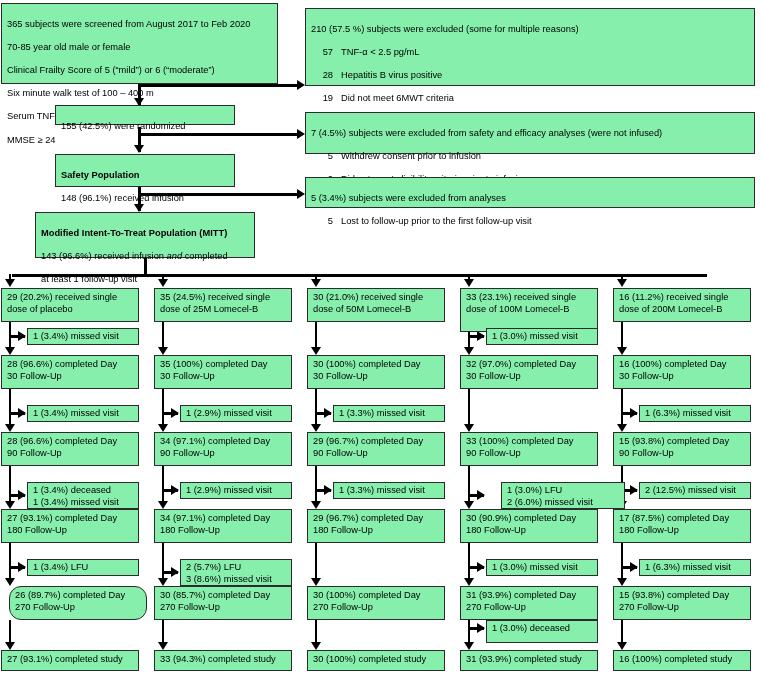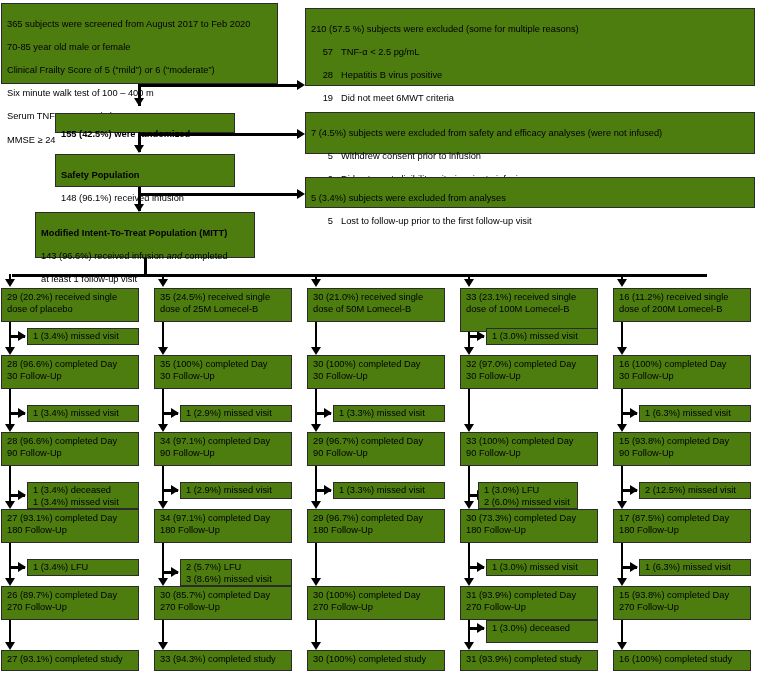--- a/index.html
+++ b/index.html
@@ -15,21 +15,21 @@
     position: relative;
     width: 761px;
     height: 674px;
     background: #ffffff;
     overflow: hidden;
   }
   .box {
     position: absolute;
     box-sizing: border-box;
     border: 1.5px solid #2b2b2b;
-    background: #4d7c0f;
+    background: #86efac;
     font-size: 9.3px;
     line-height: 11.6px;
     padding: 3px 4px 0 5px;
     white-space: pre-line;
     z-index: 3;
   }
   .box.thin { border-width: 1px; }
   .box .ttl {
     display: block;
     font-weight: bold;
@@ -96,21 +96,21 @@
     <span class="excl-row"><span class="num">19</span><span>Did not meet 6MWT criteria</span></span>
     <span class="excl-row"><span class="num">19</span><span>HbA1c &gt; 8.0%</span></span>
     <span class="excl-row"><span class="num">87</span><span>Other reasons (each &lt; 9% of total)</span></span>
   </div>
 
   <div class="vline" style="left:138px; top:84px; height:22px;"></div>
   <div class="hline" style="left:138px; top:84px; width:160px;"></div>
   <div class="arrow-right" style="left:297px; top:79.5px;"></div>
   <div class="arrow-down" style="left:133.7px; top:98px;"></div>
 
-  <div class="box" style="left:55px; top:113px; width:180px; height:20px;font-weight:bold;">
+  <div class="box" style="left:55px; top:105px; width:180px; height:20px;">
     <span>155 (42.5%) were randomized</span>
   </div>
 
   <div class="box" style="left:305px; top:112px; width:450px; height:42px;">
     <span class="excl-row">7 (4.5%) subjects were excluded from safety and efficacy analyses (were not infused)</span>
     <span class="excl-row"><span class="num">5</span><span>Withdrew consent prior to infusion</span></span>
     <span class="excl-row"><span class="num">2</span><span>Did not meet eligibility criteria prior to infusion</span></span>
   </div>
 
   <div class="vline" style="left:138px; top:127px; height:25px;"></div>
@@ -144,21 +144,21 @@
 
   <div id="arms-layer">
       <div class="box" style="left:1px; top:288px; width:138px; height:34px;"><span>29 (20.2%) received single
    dose of placebo</span></div>
       <div class="box" style="left:1px; top:355px; width:138px; height:34px;"><span>28 (96.6%) completed Day
    30 Follow-Up</span></div>
       <div class="box" style="left:1px; top:432px; width:138px; height:34px;"><span>28 (96.6%) completed Day
    90 Follow-Up</span></div>
       <div class="box" style="left:1px; top:509px; width:138px; height:34px;"><span>27 (93.1%) completed Day
    180 Follow-Up</span></div>
-      <div class="box" style="left:1px; top:586px; width:138px; height:34px;"><span>26 (89.7%) completed Day
+      <div class="box" style="left:9px; top:586px; width:138px; height:34px;border-radius:12px;"><span>26 (89.7%) completed Day
    270 Follow-Up</span></div>
       <div class="box" style="left:1px; top:650px; width:138px; height:21px;"><span>27 (93.1%) completed  study</span></div>
       <div class="vline" style="left:8.7px; top:274px; height:7px;"></div>
       <div class="arrow-down" style="left:4.5px; top:279px;"></div>
       <div class="vline" style="left:8.7px; top:322px; height:26px;"></div>
       <div class="arrow-down" style="left:4.5px; top:347px;"></div>
       <div class="hline" style="left:10px; top:335.2px; width:15px;"></div>
       <div class="arrow-right" style="left:18px; top:330.9px;"></div>
       <div class="box thin" style="left:27px; top:328px; width:112px; height:17px; padding-top:2px;"><span>1 (3.4%) missed visit</span></div>
       <div class="vline" style="left:8.7px; top:389px; height:36px;"></div>
@@ -240,39 +240,39 @@
       <div class="vline" style="left:314.7px; top:543px; height:36px;"></div>
       <div class="arrow-down" style="left:310.5px; top:578px;"></div>
       <div class="vline" style="left:314.7px; top:620px; height:23px;"></div>
       <div class="arrow-down" style="left:310.5px; top:642px;"></div>
       <div class="box" style="left:460px; top:288px; width:138px; height:44px;"><span>33 (23.1%) received single
    dose of 100M Lomecel-B</span></div>
       <div class="box" style="left:460px; top:355px; width:138px; height:34px;"><span>32 (97.0%) completed Day
    30 Follow-Up</span></div>
       <div class="box" style="left:460px; top:432px; width:138px; height:34px;"><span>33 (100%) completed Day
    90 Follow-Up</span></div>
-      <div class="box" style="left:460px; top:509px; width:138px; height:34px;"><span>30 (73.3%) completed Day
+      <div class="box" style="left:460px; top:509px; width:138px; height:34px;"><span>30 (90.9%) completed Day
    180 Follow-Up</span></div>
       <div class="box" style="left:460px; top:586px; width:138px; height:34px;"><span>31 (93.9%) completed Day
    270 Follow-Up</span></div>
       <div class="box" style="left:460px; top:650px; width:138px; height:21px;"><span>31 (93.9%) completed  study</span></div>
       <div class="vline" style="left:467.7px; top:274px; height:7px;"></div>
       <div class="arrow-down" style="left:463.5px; top:279px;"></div>
       <div class="vline" style="left:467.7px; top:322px; height:26px;"></div>
       <div class="arrow-down" style="left:463.5px; top:347px;"></div>
       <div class="hline" style="left:469px; top:335.2px; width:15px;"></div>
       <div class="arrow-right" style="left:477px; top:330.9px;"></div>
       <div class="box thin" style="left:486px; top:328px; width:112px; height:17px; padding-top:2px;"><span>1 (3.0%) missed visit</span></div>
       <div class="vline" style="left:467.7px; top:389px; height:36px;"></div>
       <div class="arrow-down" style="left:463.5px; top:424px;"></div>
       <div class="vline" style="left:467.7px; top:466px; height:36px;"></div>
       <div class="arrow-down" style="left:463.5px; top:501px;"></div>
       <div class="hline" style="left:469px; top:494.2px; width:15px;"></div>
       <div class="arrow-right" style="left:477px; top:489.9px;"></div>
-      <div class="box thin" style="left:478px; top:482px; width:100px; height:27px; padding-top:2px;"><span>1 (3.0%) LFU
+      <div class="box thin" style="left:501px; top:482px; width:124px; height:27px; padding-top:2px;"><span>1 (3.0%) LFU
 2 (6.0%) missed visit</span></div>
       <div class="vline" style="left:467.7px; top:543px; height:36px;"></div>
       <div class="arrow-down" style="left:463.5px; top:578px;"></div>
       <div class="hline" style="left:469px; top:566.2px; width:15px;"></div>
       <div class="arrow-right" style="left:477px; top:561.9000000000001px;"></div>
       <div class="box thin" style="left:486px; top:559px; width:112px; height:17px; padding-top:2px;"><span>1 (3.0%) missed visit</span></div>
       <div class="vline" style="left:467.7px; top:620px; height:23px;"></div>
       <div class="arrow-down" style="left:463.5px; top:642px;"></div>
       <div class="hline" style="left:469px; top:627.2px; width:15px;"></div>
       <div class="arrow-right" style="left:477px; top:622.9000000000001px;"></div>

